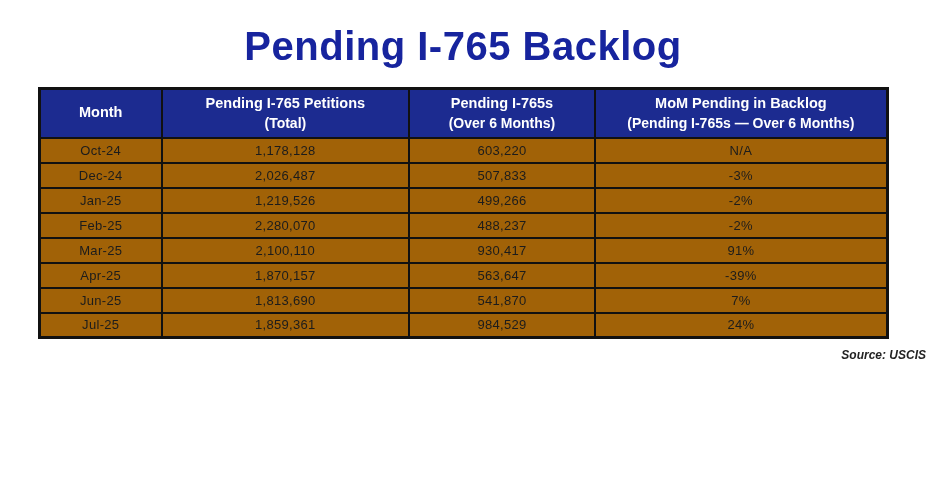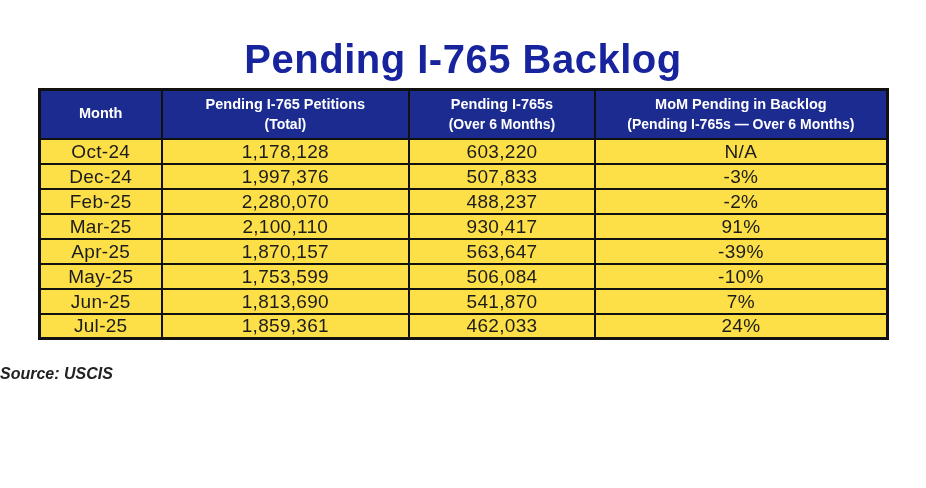--- a/index.html
+++ b/index.html
@@ -10,61 +10,60 @@
     overflow: hidden;
   }
   .page { width: 926px; height: 488px; position: relative; }
   .title {
     text-align: center;
     padding-top: 24px;
     font-size: 40px;
     font-weight: 800;
     letter-spacing: 0.5px;
     color: #17249e;
-    margin-top: 13px;
   }
   table.backlog {
     border-collapse: collapse;
     table-layout: fixed;
     width: 851px;
-    margin: 6px auto 0 auto;
+    margin: 18px auto 0 auto;
     border: 3px solid #111111;
   }
   table.backlog th, table.backlog td {
     border: 2px solid #111111;
     text-align: center;
     vertical-align: middle;
   }
   table.backlog thead th {
     background: #1c2b90;
     color: #ffffff;
     height: 49px;
     font-size: 14.5px;
     font-weight: 700;
     line-height: 1.35;
   }
   .h-sub { font-weight: 700; font-size: 14px; }
   table.backlog tbody td {
     height: 25px;
-    font-size: 19px;
+    font-size: 13px;
     color: #1c1c1c;
-    background: #fde047;
+    background: #a16207;
     line-height: 1.0;
     letter-spacing: 0.3px;
   }
   td.mom-green { background: #d9ead3; }
   td.mom-red   { background: #f4cccc; }
   col.c-month { width: 14.5%; }
   col.c-total { width: 29.1%; }
   col.c-over6 { width: 22.0%; }
   col.c-mom   { width: 34.4%; }
   .source {
-    text-align: left;
-    margin-top: 25px;
-    font-size: 16px;
+    text-align: right;
+    margin-top: 9px;
+    font-size: 12px;
     font-weight: 700;
     font-style: italic;
     color: #222222;
   }
 </style>
 </head>
 <body>
 
 <div class="page">
 
@@ -100,25 +99,31 @@
   <tr>
     <td>Oct-24</td>
     <td>1,178,128</td>
     <td>603,220</td>
     <td>N/A</td>
   </tr>
 
 
   <tr>
     <td>Dec-24</td>
-    <td>1,997,376</td>
+    <td>2,026,487</td>
     <td>507,833</td>
     <td class="mom-green">-3%</td>
   </tr>
 
+  <tr>
+    <td>Jan-25</td>
+    <td>1,219,526</td>
+    <td>499,266</td>
+    <td class="mom-green">-2%</td>
+  </tr>
 
   <tr>
     <td>Feb-25</td>
     <td>2,280,070</td>
     <td>488,237</td>
     <td class="mom-green">-2%</td>
   </tr>
 
   <tr>
     <td>Mar-25</td>
@@ -127,38 +132,32 @@
     <td class="mom-red">91%</td>
   </tr>
 
   <tr>
     <td>Apr-25</td>
     <td>1,870,157</td>
     <td>563,647</td>
     <td class="mom-green">-39%</td>
   </tr>
 
-  <tr>
-    <td>May-25</td>
-    <td>1,753,599</td>
-    <td>506,084</td>
-    <td class="mom-green">-10%</td>
-  </tr>
 
   <tr>
     <td>Jun-25</td>
     <td>1,813,690</td>
     <td>541,870</td>
     <td class="mom-red">7%</td>
   </tr>
 
   <tr>
     <td>Jul-25</td>
     <td>1,859,361</td>
-    <td>462,033</td>
+    <td>984,529</td>
     <td class="mom-red">24%</td>
   </tr>
 
 
 </tbody>
   </table>
 
   <div class="source">Source: USCIS</div>
 
 </div>

